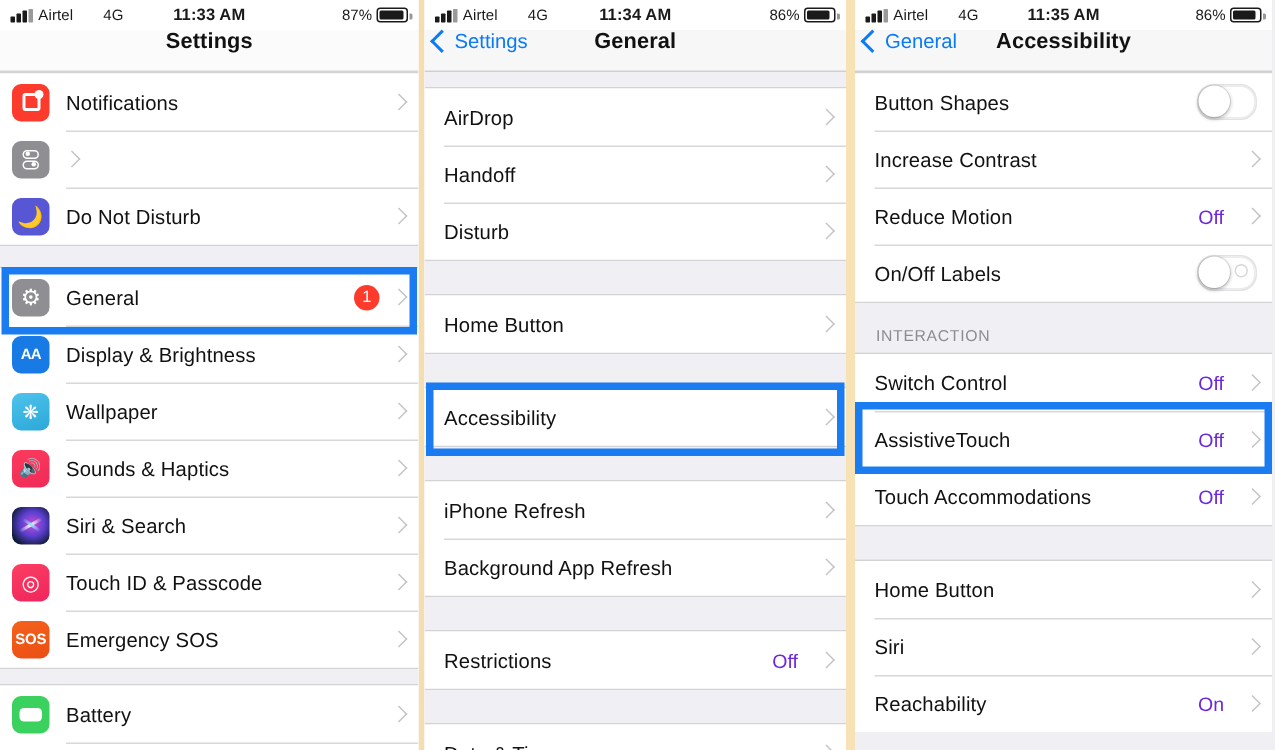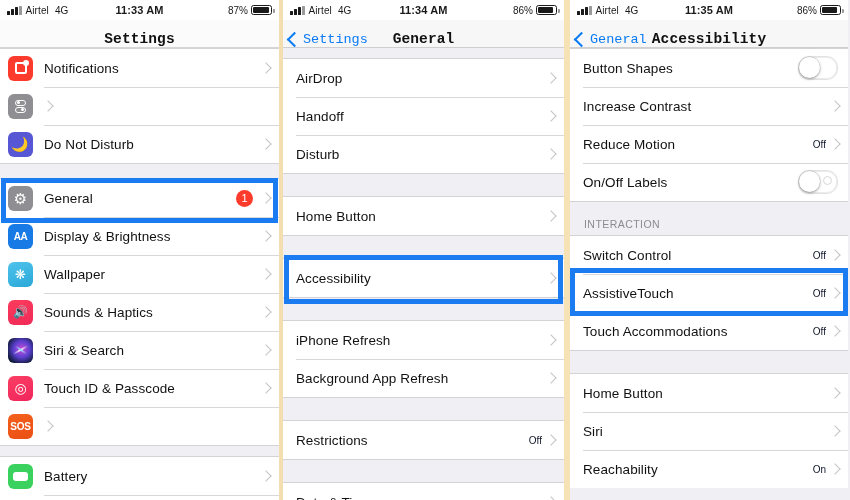--- a/index.html
+++ b/index.html
@@ -24,32 +24,32 @@
     background:#fff;position:relative;
   }
   .sb-left{display:flex;align-items:center;gap:4px;}
   .bars{display:flex;align-items:flex-end;gap:1.5px;height:9px;}
   .bars i{display:block;width:2.5px;background:#1a1a1a;border-radius:.5px;}
   .bars i:nth-child(1){height:3.5px}
   .bars i:nth-child(2){height:5.5px}
   .bars i:nth-child(3){height:7.5px}
   .bars i:nth-child(4){height:9px;background:#9a9a9a}
   .carrier{font-size:10px;letter-spacing:.1px;}
-  .net{font-size:10px;margin-left:2px;}
+  .net{font-size:10px;margin-left:16px;}
   .sb-time{position:absolute;left:0;right:0;text-align:center;font-size:11px;font-weight:bold;letter-spacing:.1px;pointer-events:none;}
   .sb-right{margin-left:auto;display:flex;align-items:center;gap:3px;z-index:1;}
   .batt-pct{font-size:10px;}
   .batt{position:relative;width:21px;height:10px;border:1px solid #1a1a1a;border-radius:2.5px;box-sizing:border-box;}
   .batt::after{content:"";position:absolute;right:-3.5px;top:3px;width:2px;height:4px;background:#9a9a9a;border-radius:0 1px 1px 0;}
   .batt span{position:absolute;left:1px;top:1px;bottom:1px;background:#1a1a1a;border-radius:1px;}
 
   
   .navbar{
-    height:27px;display:flex;align-items:flex-end;justify-content:center;
-    position:relative;background:#f7f7f7;border-bottom:1px solid #cfcfd2;font-family:Liberation Mono, monospace;
+    height:27px;display:flex;align-items:flex-start;justify-content:center;
+    position:relative;background:#f7f7f7;border-bottom:1px solid #cfcfd2;
   }
   .navbar.plain{background:#fbfbfb;border-bottom:1px solid #d6d6d8;}
   .nav-title{font-size:14.5px;font-weight:bold;color:#111;letter-spacing:.1px;}
   .nav-back{position:absolute;left:6px;display:flex;align-items:center;gap:2px;color:#0a7bf5;font-size:13.5px;}
   .chev-left{width:9px;height:9px;border-left:2px solid #0a7bf5;border-bottom:2px solid #0a7bf5;transform:rotate(45deg);margin-right:1px;}
 
   
   .scroll{height:453px;overflow:hidden;background:#efeff4;}
   .gap{height:14px;background:#efeff4;}
   .gap.sm{height:10px;}
@@ -64,21 +64,21 @@
     content:"";position:absolute;left:44px;right:0;top:0;height:1px;background:#d8d8da;
   }
   .p2 .row + .row::before,.p3 .row + .row::before{left:13px;}
   .row .ico{
     width:25px;height:25px;border-radius:6px;flex:0 0 auto;margin-right:11px;
     display:flex;align-items:center;justify-content:center;
     color:#fff;font-size:10px;font-weight:bold;overflow:hidden;position:relative;
   }
   .p2 .row,.p3 .row{padding-left:13px;}
   .label{font-size:13.5px;color:#111;letter-spacing:.1px;flex:1;white-space:nowrap;}
-  .value{font-size:10px;color:#0f172a;margin-right:5px;}
+  .value{font-size:13px;color:#6d28d9;margin-right:15px;}
   .chev{width:7px;height:7px;border-top:1.7px solid #c4c4c7;border-right:1.7px solid #c4c4c7;transform:rotate(45deg);margin-right:9px;flex:0 0 auto;}
   .badge{
     min-width:17px;height:17px;border-radius:9px;background:#fc3b2d;color:#fff;
     font-size:11px;display:flex;align-items:center;justify-content:center;
     margin-right:9px;padding:0 4px;box-sizing:border-box;font-weight:normal;
   }
   .sect-hdr{
     font-size:10.5px;color:#8b8b90;letter-spacing:.45px;
     padding:16px 0 5px 14px;background:#efeff4;
   }
@@ -213,20 +213,21 @@
         </div>
         <div class="row">
           <span class="ico ic-touchid">
               <span class="glyph" style="font-size:14px">◎</span>
             </span>
           <span class="label">Touch ID &amp; Passcode</span>
           <span class="chev"></span>
         </div>
         <div class="row">
           <span class="ico ic-sos">SOS</span>
+          <span class="label">Emergency SOS</span>
           <span class="chev"></span>
         </div>
       </div>
 
       <div class="gap sm"></div>
 
       <div class="group nb">
         <div class="row">
           <span class="ico ic-batt">
               <span class="b"></span>

